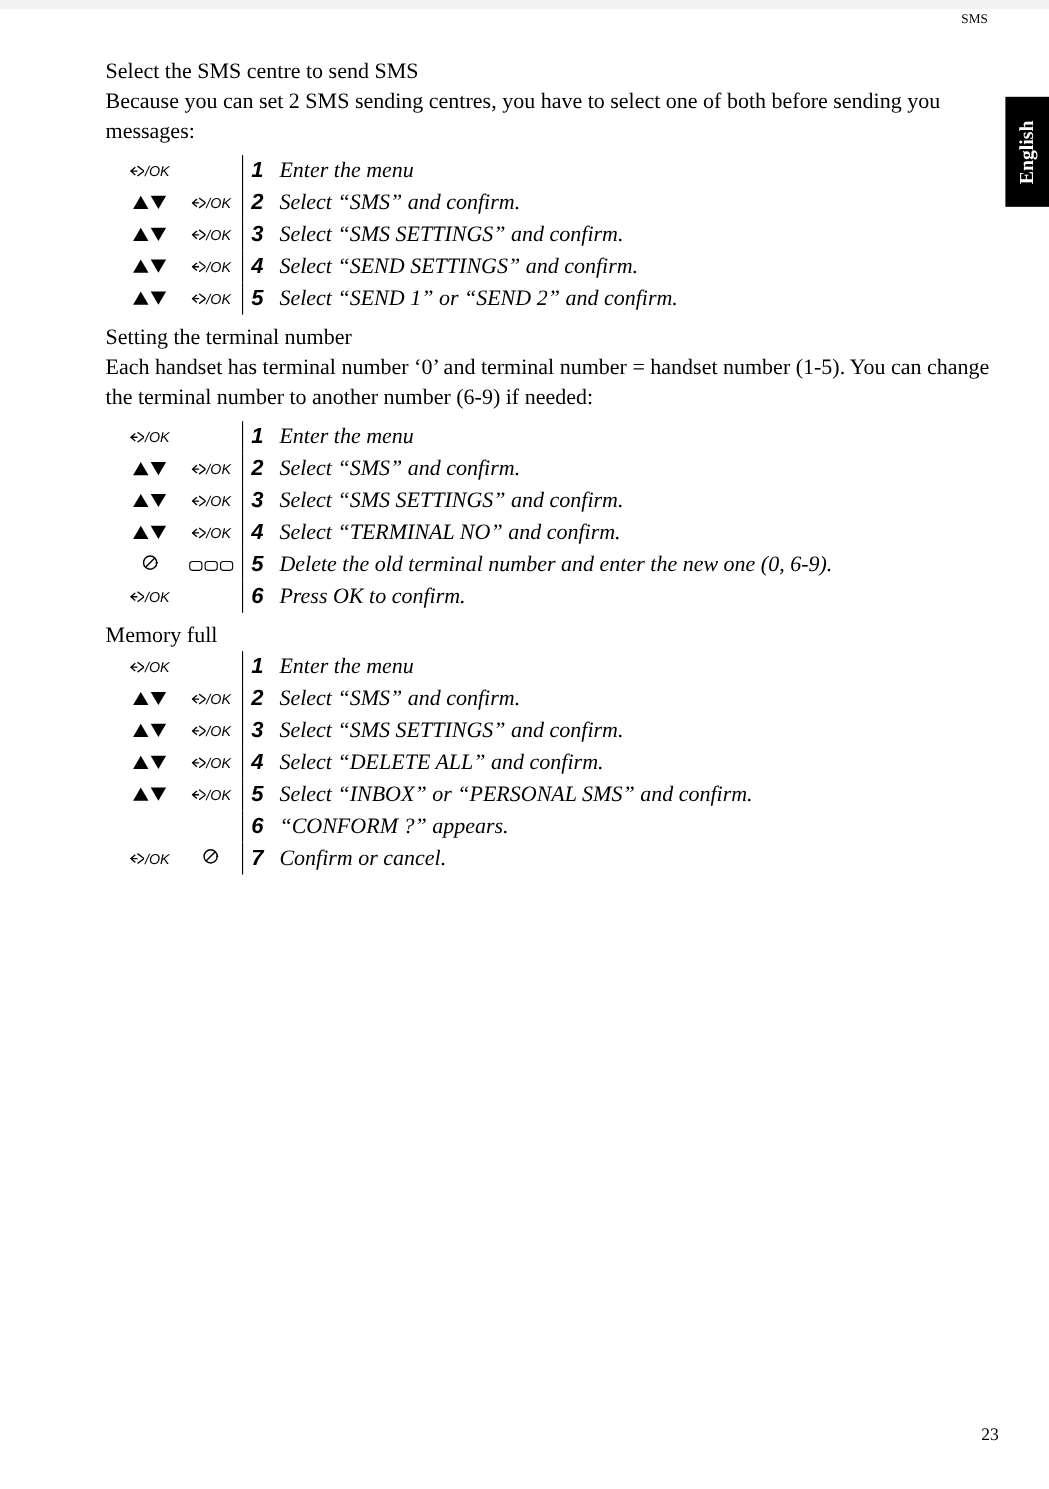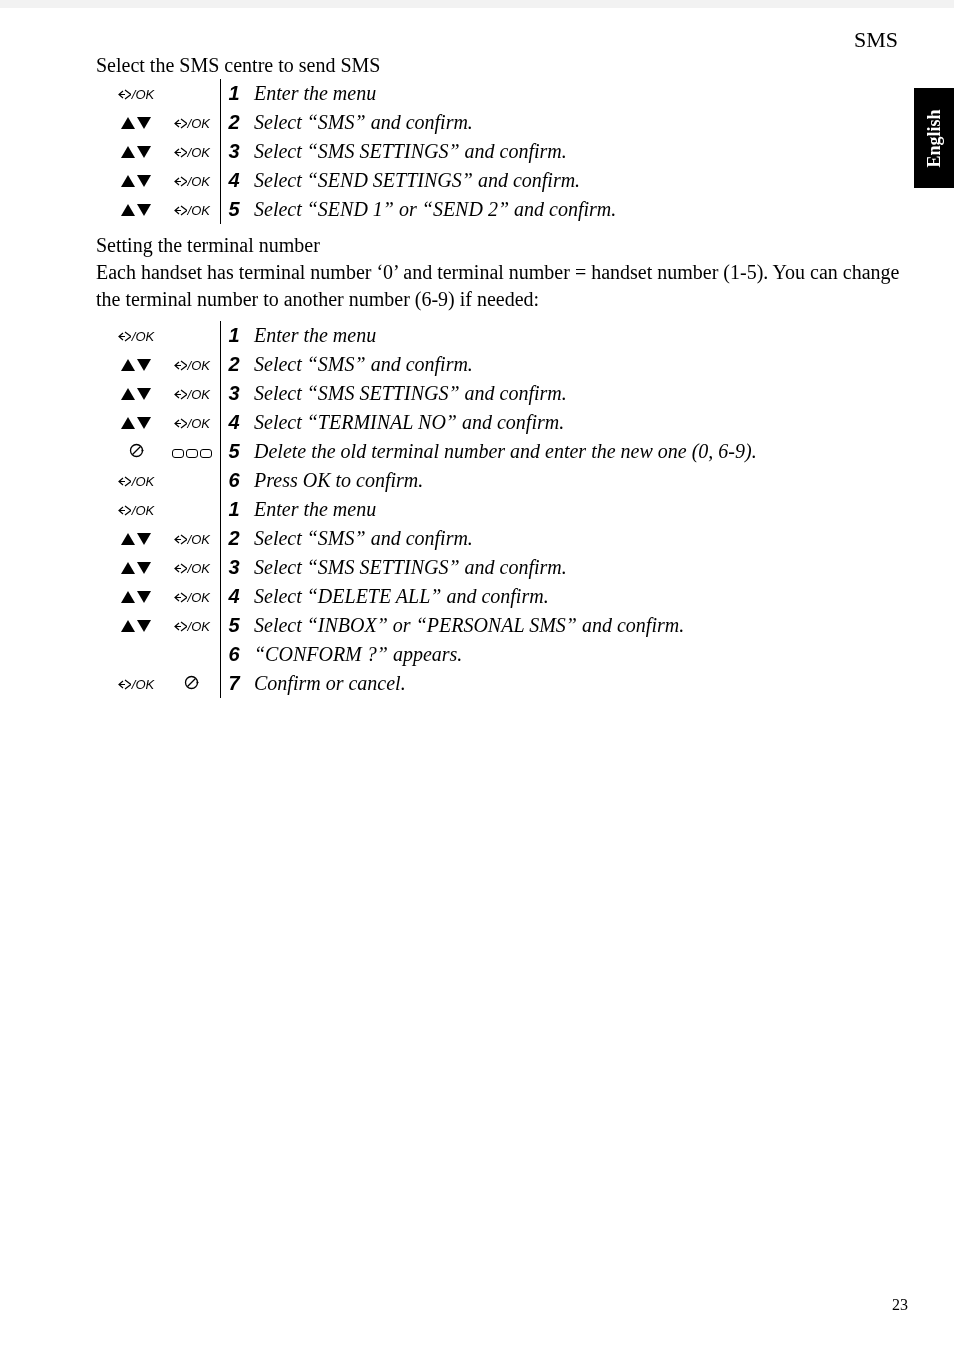--- a/index.html
+++ b/index.html
@@ -14,23 +14,23 @@
     background: #fff;
   }
   .topstrip {
     position: absolute;
     top: 0; left: 0; right: 0;
     height: 8px;
     background: #f2f2f2;
   }
   .header-right {
     position: absolute;
-    top: 27px;
+    top: 10px;
     right: 56px;
-    font-size: 22px;
+    font-size: 12px;
   }
   .side-tab {
     position: absolute;
     top: 88px;
     right: 0;
     width: 40px;
     height: 100px;
     background: #000;
     color: #fff;
     display: flex;
@@ -110,20 +110,21 @@
 
 <div class="topstrip"></div>
 <div class="header-right">SMS</div>
 <div class="side-tab">
     <span>English</span>
   </div>
 
 <div class="content">
 
   <h3 class="sect">Select the SMS centre to send SMS</h3>
+  <p class="intro">Because you can set 2 SMS sending centres, you have to select one of both before sending you messages:</p>
   <div class="steps">
     <div class="step-row">
       <div class="ic1"><span class="ok-icon"><svg width="13" height="11" viewBox="0 0 13 11">
               <path d="M1 5.5 L7 5.5 M5 2 L1 5.5 L5 9 M7 1 L13 5.5 L7 10" fill="none" stroke="#000" stroke-width="1.2"></path>
             </svg>/OK</span></div>
       <div class="ic2"></div>
       <div class="nb">1</div>
       <div class="tx">Enter the menu</div>
     </div>
     <div class="step-row">
@@ -233,20 +234,21 @@
     <div class="step-row">
       <div class="ic1"><span class="ok-icon"><svg width="13" height="11" viewBox="0 0 13 11">
               <path d="M1 5.5 L7 5.5 M5 2 L1 5.5 L5 9 M7 1 L13 5.5 L7 10" fill="none" stroke="#000" stroke-width="1.2"></path>
             </svg>/OK</span></div>
       <div class="ic2"></div>
       <div class="nb">6</div>
       <div class="tx">Press OK to confirm.</div>
     </div>
   </div>
 
+  <h3 class="sect">Memory full</h3>
   <div class="steps">
     <div class="step-row">
       <div class="ic1"><span class="ok-icon"><svg width="13" height="11" viewBox="0 0 13 11">
               <path d="M1 5.5 L7 5.5 M5 2 L1 5.5 L5 9 M7 1 L13 5.5 L7 10" fill="none" stroke="#000" stroke-width="1.2"></path>
             </svg>/OK</span></div>
       <div class="ic2"></div>
       <div class="nb">1</div>
       <div class="tx">Enter the menu</div>
     </div>
     <div class="step-row">

